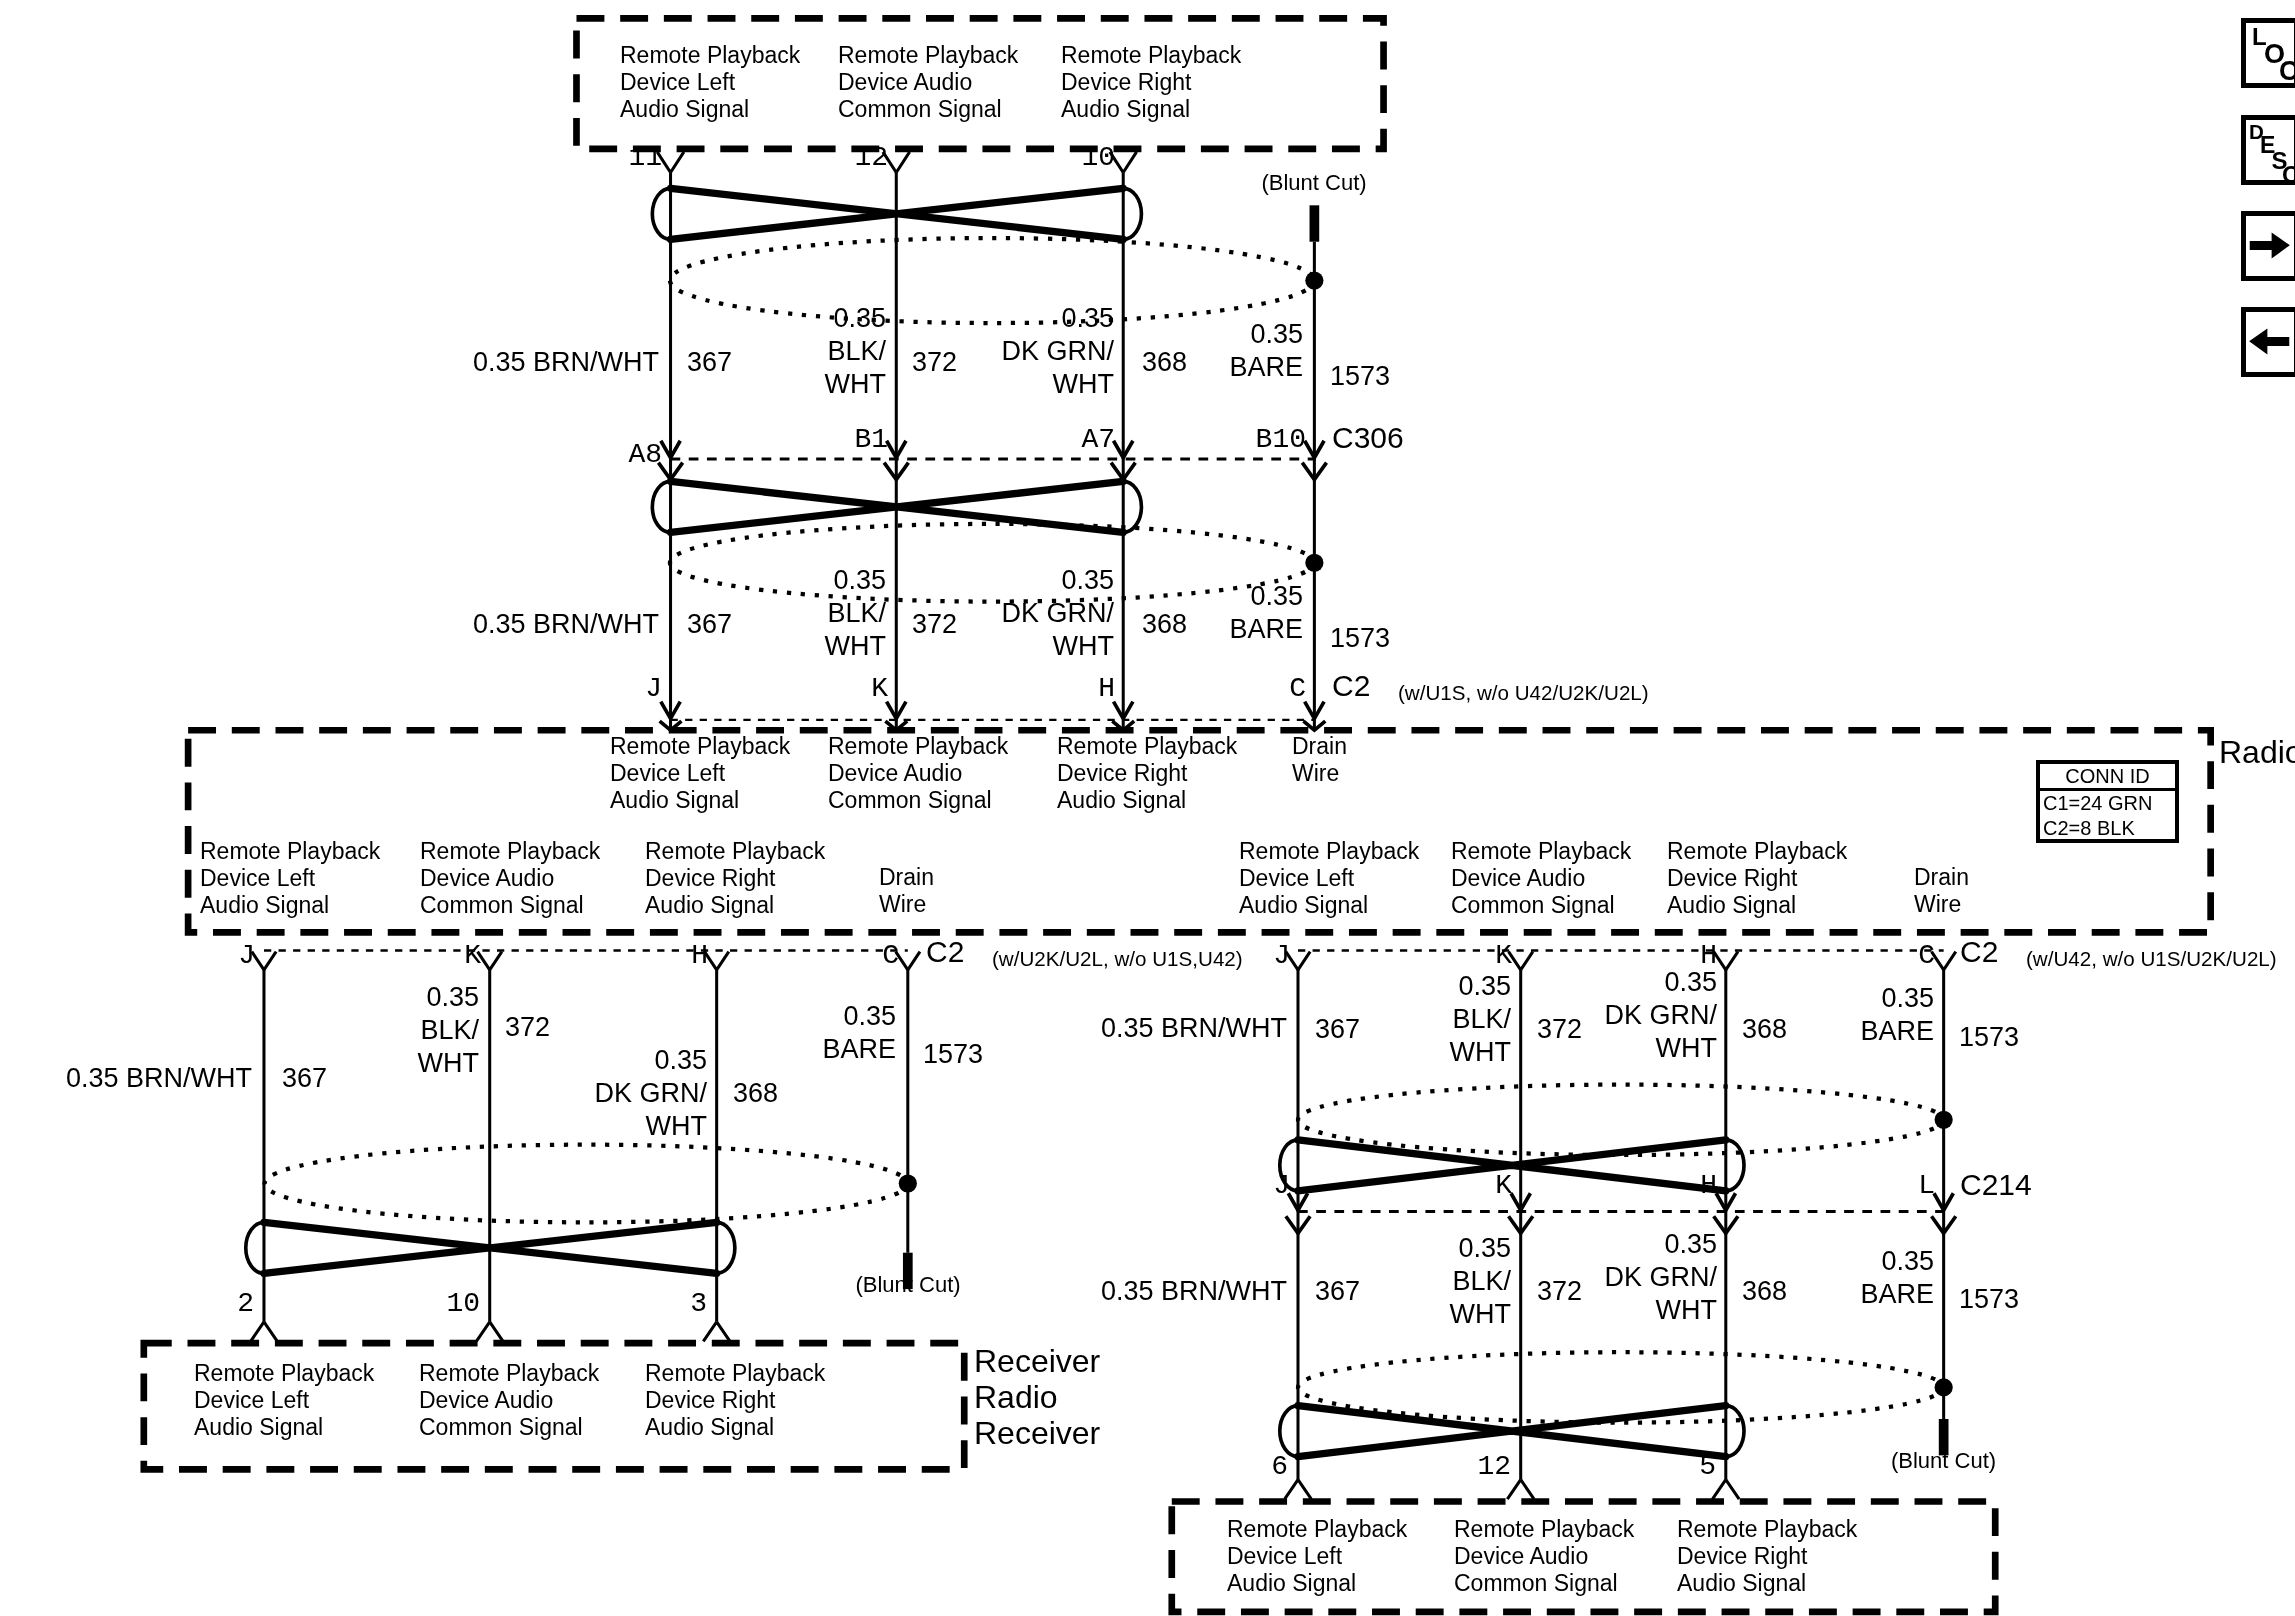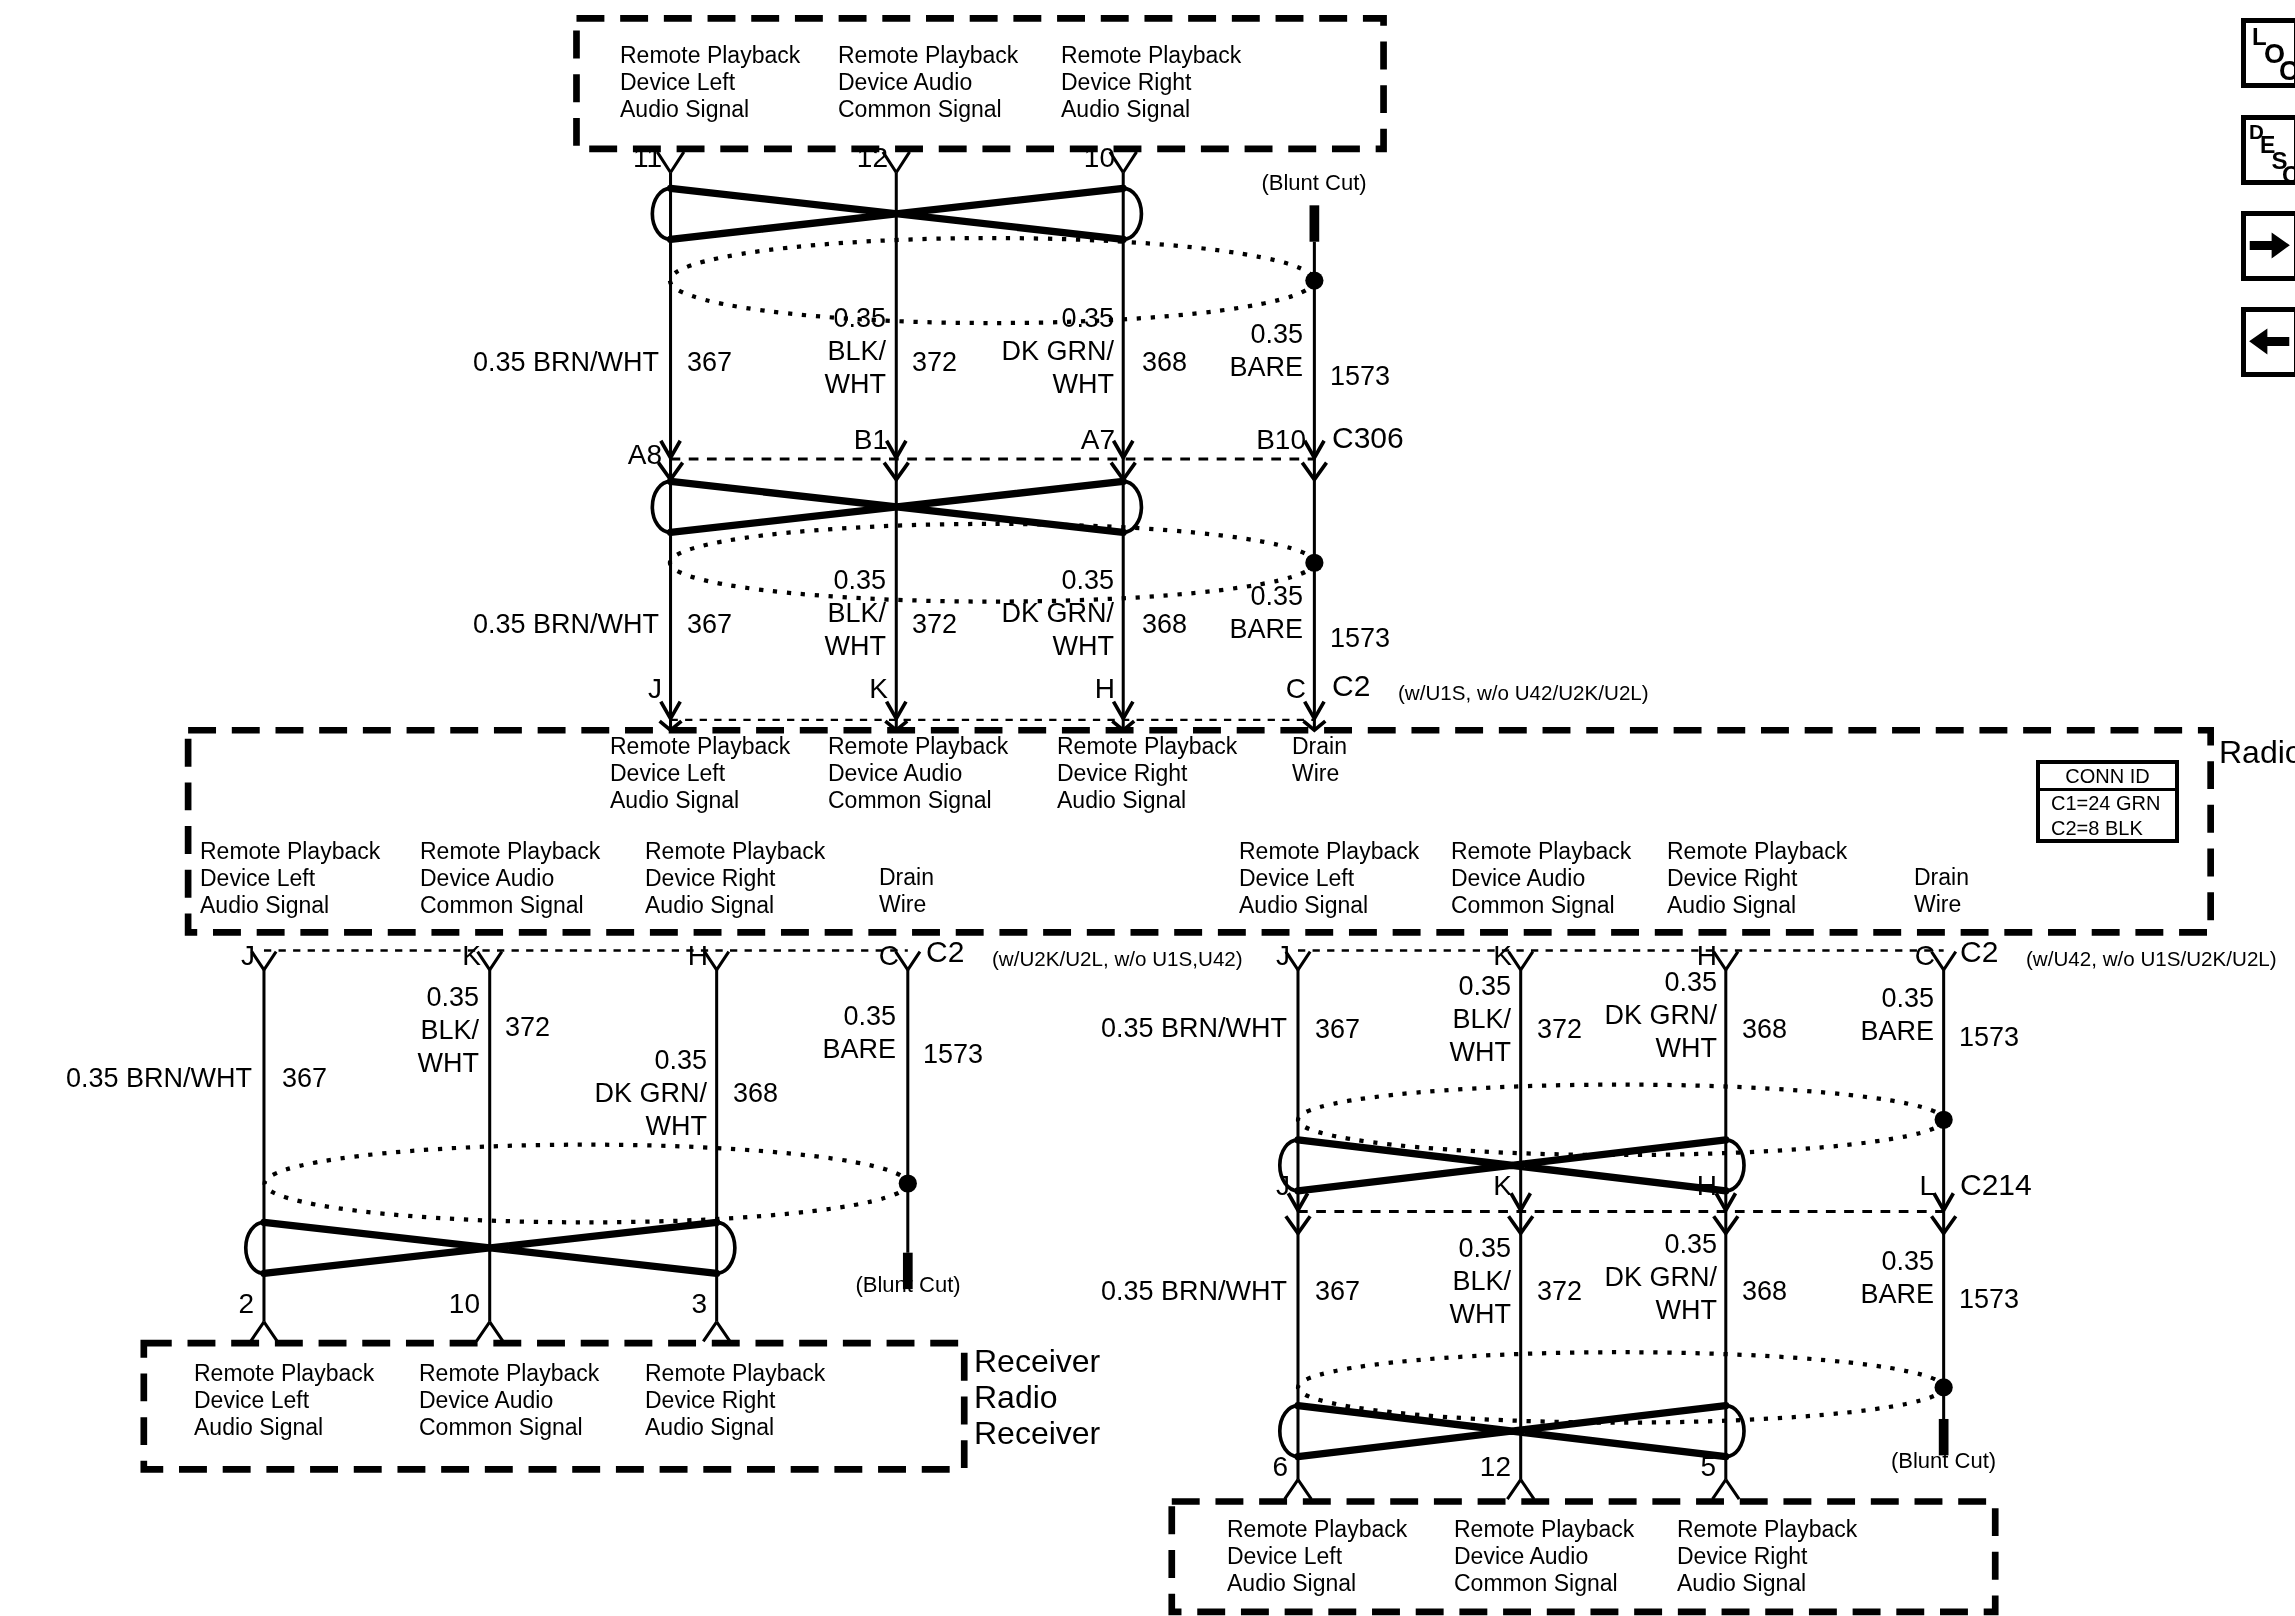--- a/index.html
+++ b/index.html
@@ -5,38 +5,38 @@
   html,body { margin:0; padding:0; background:#fff; }
   #canvas {
     position:relative; width:2295px; height:1617px; background:#ffffff;
     font-family:"Liberation Sans", sans-serif; color:#000; overflow:hidden;
   }
   #wiring-svg { position:absolute; left:0; top:0; }
   .t { position:absolute; white-space:nowrap; color:#000; }
   .sig  { font-size:23px; line-height:27px; }
   .wl   { font-size:27px; line-height:33px; }
   .num  { font-size:27px; }
-  .pin  { font-size:28px; }
+  .pin  { font-size:28px;font-family:Liberation Mono, monospace; }
   .cname{ font-size:30px; }
   .qual { font-size:20.6px; }
   .title{ font-size:32px; line-height:36px; }
   .blunt{ font-size:22px; }
   .r { text-align:right; }
   .c { text-align:center; }
   .navbtn {
     position:absolute; width:58px; height:70px; border:5.5px solid #000;
     box-sizing:border-box; background:#fff; cursor:pointer;
   }
   .navbtn span { position:absolute; font-weight:bold; }
   #conn-id {
     position:absolute; left:2036px; top:760px; width:143px; height:83px;
     border:4.9px solid #000; box-sizing:border-box; background:#fff; font-size:20px;
   }
   #conn-id .hdr { text-align:center; border-bottom:3.6px solid #000; padding:0.6px 0; }
-  #conn-id .row { padding-left:11px; line-height:25px; }
+  #conn-id .row { padding-left:3px; line-height:25px; }
 </style>
 </head>
 <body>
 
 <div id="canvas">
 
 <svg id="wiring-svg" width="2295" height="1617" viewBox="0 0 3782 2664">
   <g stroke="#000" fill="none">
 
     <rect x="950" y="30" width="1330" height="215" stroke-width="11" stroke-dasharray="46 26"></rect>

